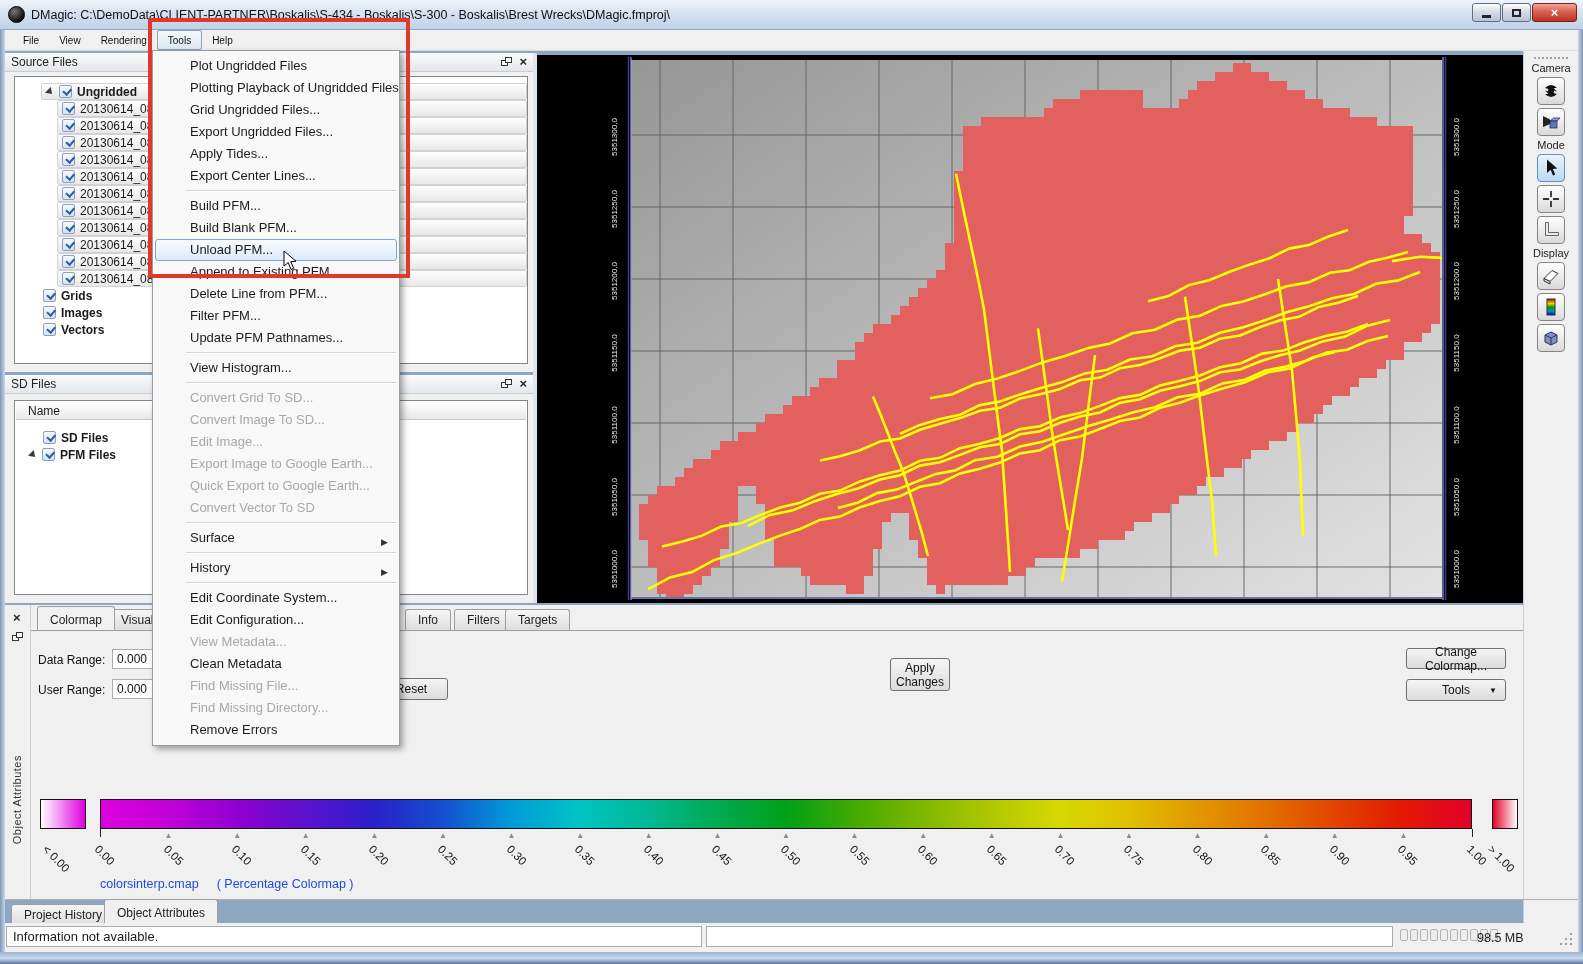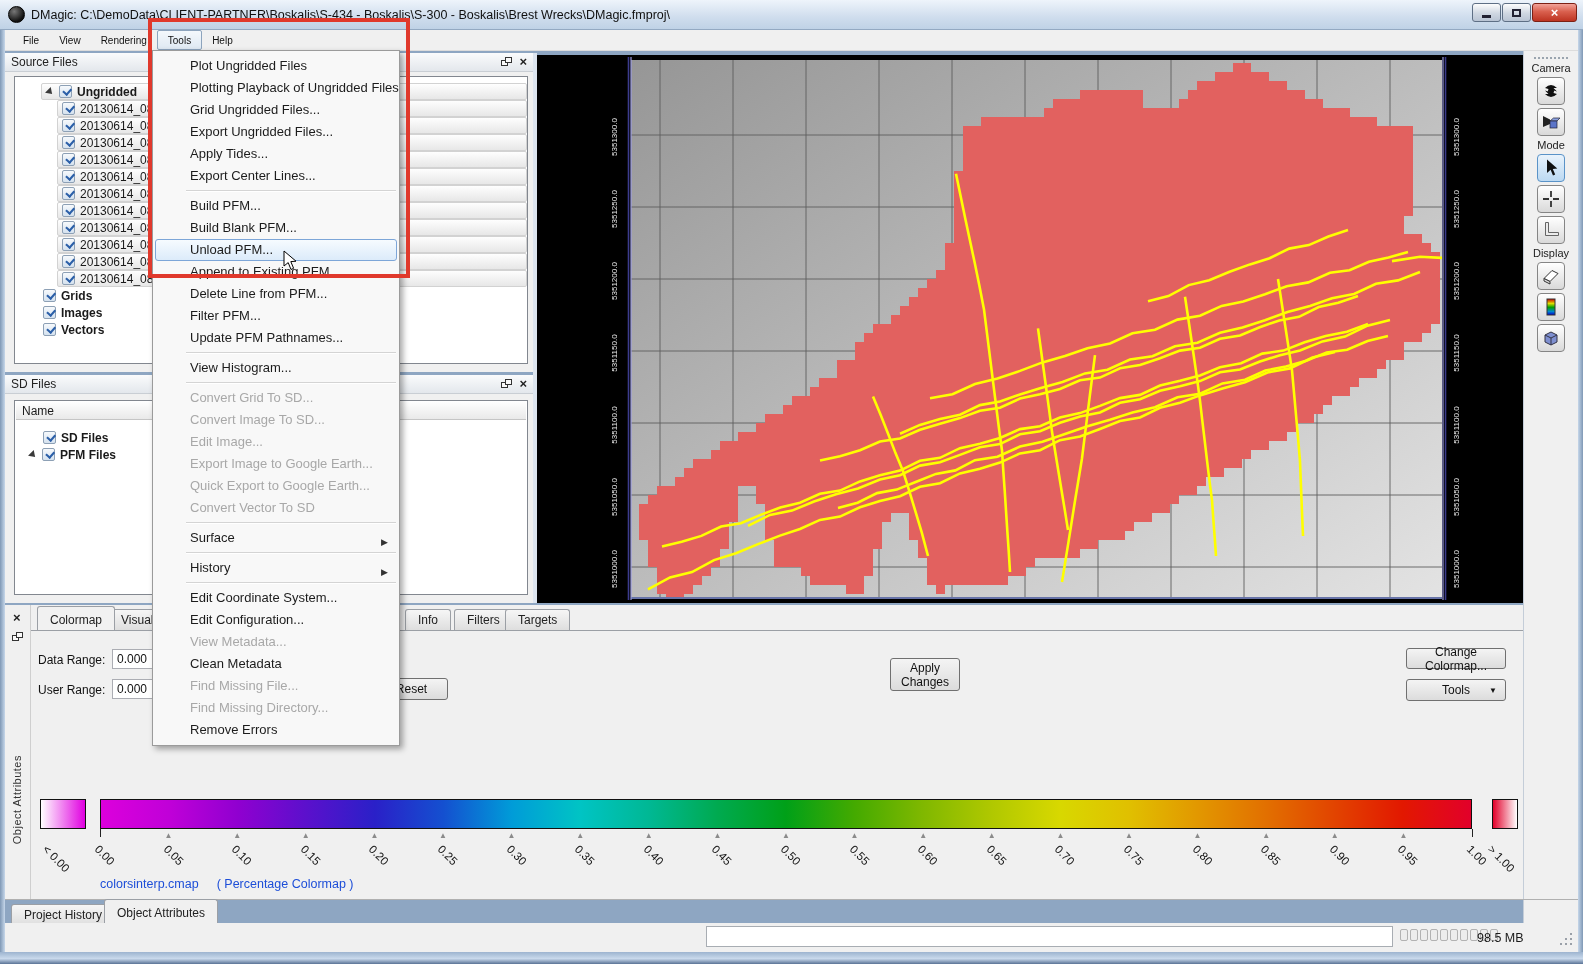--- a/index.html
+++ b/index.html
@@ -178,21 +178,21 @@
     <span>SD Files</span>
     <span class="ph-icons">
       <span class="ficon">
           <i class="b"></i>
           <i class="a"></i>
         </span>
       <span class="xicon">×</span>
     </span>
   </div>
   <div id="sd-tree" class="treebox abs" style="left:9px;top:25px;width:514px;height:195px">
-    <div class="abs" style="left:1px;top:1px;right:1px;height:18px;background:linear-gradient(#fefefe,#e9e9e9);border-bottom:1px solid #c5c5c5;display:flex;align-items:center;padding-left:6px">
+    <div class="abs" style="left:1px;top:1px;right:1px;height:18px;background:linear-gradient(#fefefe,#e9e9e9);border-bottom:1px solid #c5c5c5;display:flex;align-items:center;padding-left:12px">
       <span>Name</span>
     </div>
     <div class="trow" style="top:28px;left:28px">
       <span class="cb"></span>
       <span class="bold">SD Files</span>
     </div>
     <div class="trow" style="top:45px;left:14px">
       <span class="exp"></span>
       <span class="cb"></span>
       <span class="bold">PFM Files</span>
@@ -359,21 +359,21 @@
       <div class="tab" style="left: 374px;">Info</div>
       <div class="tab" style="left: 423px;">Filters</div>
       <div class="tab" style="left: 474px;">Targets</div>
     </div>
 
   <div class="abs fieldlbl" style="left:33px;top:48px">Data Range:</div>
   <div class="input abs" style="left:107px;top:44px;width:112px">0.000</div>
   <div class="abs fieldlbl" style="left:33px;top:78px">User Range:</div>
   <div class="input abs" style="left:107px;top:74px;width:112px">0.000</div>
   <div class="btn abs" style="left:370px;top:73px;width:73px;height:22px">Reset</div>
-  <div class="btn abs" style="left:885px;top:53px;width:70px;height:33px;line-height:14px">Apply Changes</div>
+  <div class="btn abs" style="left:885px;top:53px;width:60px;height:33px;line-height:14px">Apply Changes</div>
   <div class="btn abs" style="left:1401px;top:43px;width:100px;height:21px">Change Colormap...</div>
   <div class="btn abs" style="left:1401px;top:74px;width:100px;height:22px">
     <span>Tools</span>
     <span style="position:absolute;right:8px;font-size:8px">▼</span>
   </div>
 
   <div id="cbar-wrap" class="abs" style="left:0;top:190px;width:1518px;height:104px">
       <div style="position: absolute; left: 35px; top: 4px; width: 46px; height: 30px; border: 1px solid rgb(17, 17, 17); background: linear-gradient(90deg, rgb(255, 255, 255), rgb(224, 0, 224));"></div>
       <div style="position: absolute; left: 95px; top: 4px; width: 1372px; height: 30px; border: 1px solid rgb(17, 17, 17); background: linear-gradient(90deg, rgb(220, 0, 220) 0%, rgb(192, 0, 216) 5%, rgb(144, 0, 208) 10%, rgb(91, 16, 204) 15%, rgb(42, 32, 200) 20%, rgb(20, 80, 208) 25%, rgb(0, 156, 216) 30%, rgb(0, 196, 196) 35%, rgb(0, 184, 148) 40%, rgb(0, 170, 80) 45%, rgb(0, 160, 24) 50%, rgb(68, 170, 0) 55%, rgb(128, 184, 0) 60%, rgb(176, 200, 0) 65%, rgb(216, 216, 0) 70%, rgb(224, 192, 0) 75%, rgb(226, 152, 0) 80%, rgb(226, 112, 0) 85%, rgb(226, 68, 0) 90%, rgb(226, 24, 0) 95%, rgb(226, 0, 42) 100%);"></div>
       <div style="position: absolute; left: 1487px; top: 4px; width: 26px; height: 30px; border: 1px solid rgb(17, 17, 17); background: linear-gradient(90deg, rgb(226, 0, 42), rgb(255, 255, 255));"></div>
@@ -424,20 +424,23 @@
       <div style="position: absolute; left: 95px; top: 82px; width: 1372px; text-align: left; font-size: 12.5px; color: #1d4ed8;"><span>colorsinterp.cmap</span><span style="margin-left: 18px;">( Percentage Colormap )</span></div>
     </div>
 </div>
 
 <div id="bottom-tabs" class="abs" style="left:5px;top:899px;width:1573px;height:24px;border-top:1px solid #b0b0b0">
     <div class="tab" style="left: 6px;">Project History</div>
     <div class="tab active" style="left: 99px; top: -1px; background: rgb(240, 240, 240);">Object Attributes</div>
   </div>
 
 <div class="abs" style="left:5px;top:923px;width:1573px;height:29px;background:#f0f0f0">
+  <div class="sunken abs" style="left:1px;top:3px;width:696px;height:21px">
+    <span>Information not available.</span>
+  </div>
   <div class="sunken abs" style="left:701px;top:3px;width:687px;height:21px"></div>
   <div id="progress-blocks" class="abs" style="left:1395px;top:6px;display:flex;align-items:center">
       <div class="pb"></div>
       <div class="pb"></div>
       <div class="pb"></div>
       <div class="pb"></div>
       <div class="pb"></div>
       <div class="pb"></div>
       <div class="pb"></div>
       <div class="pb"></div>

